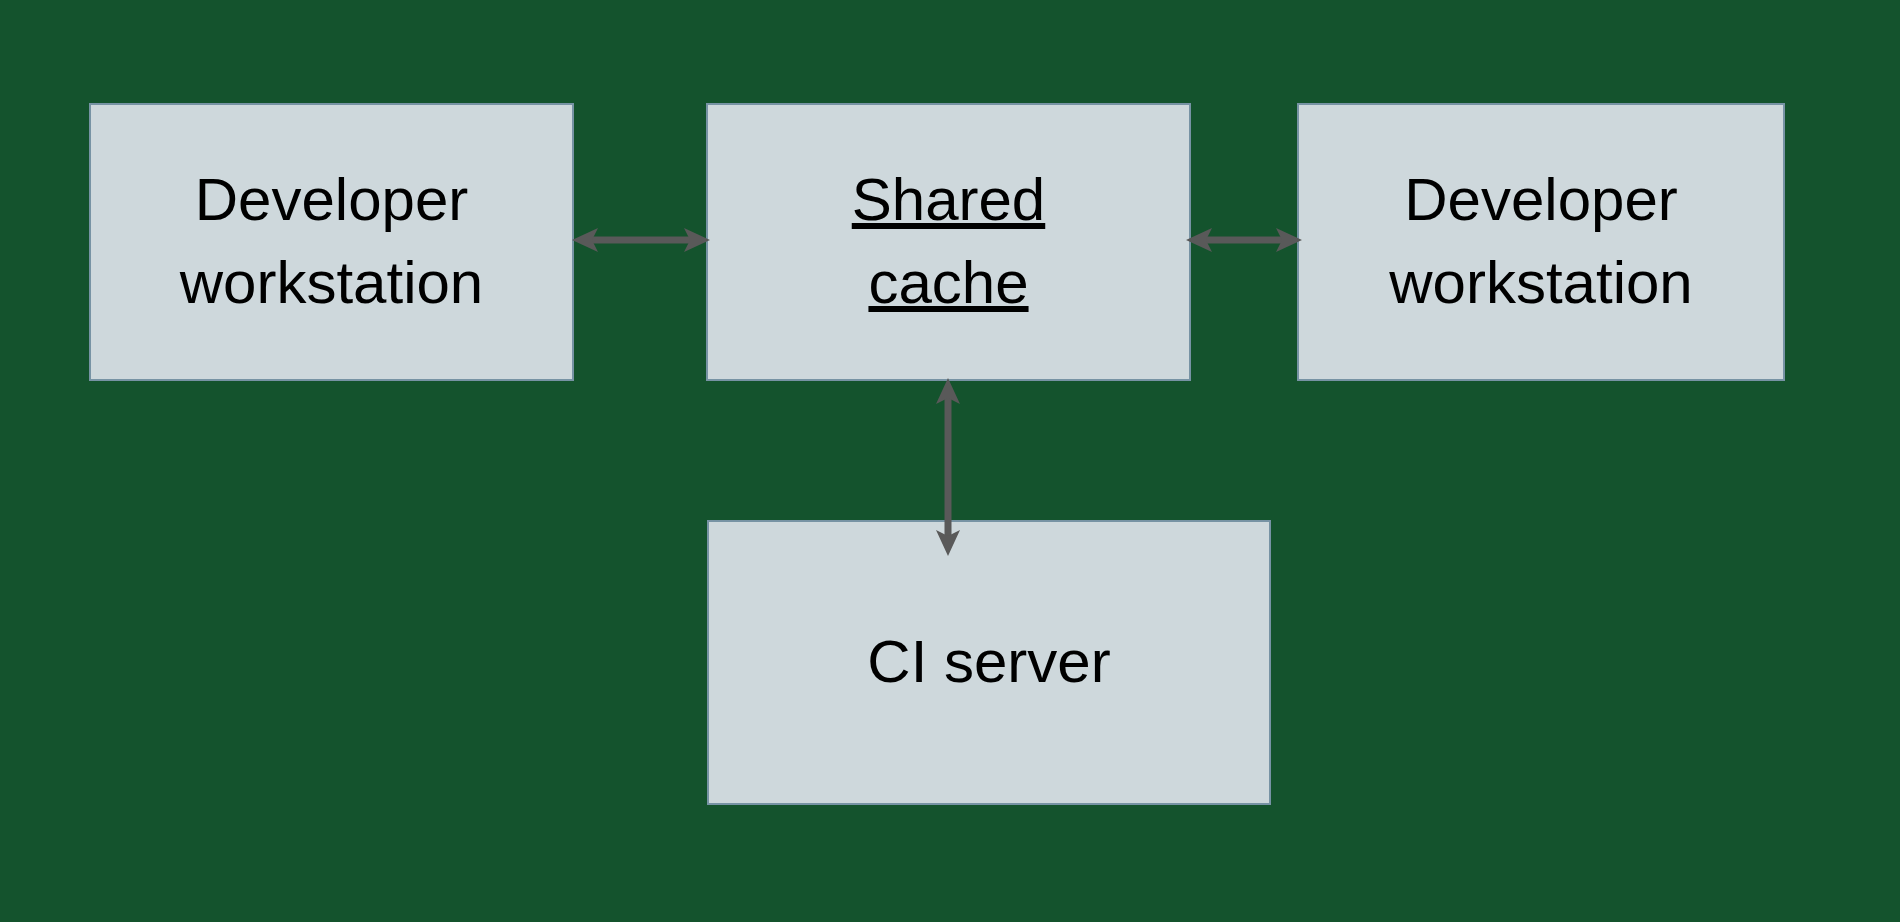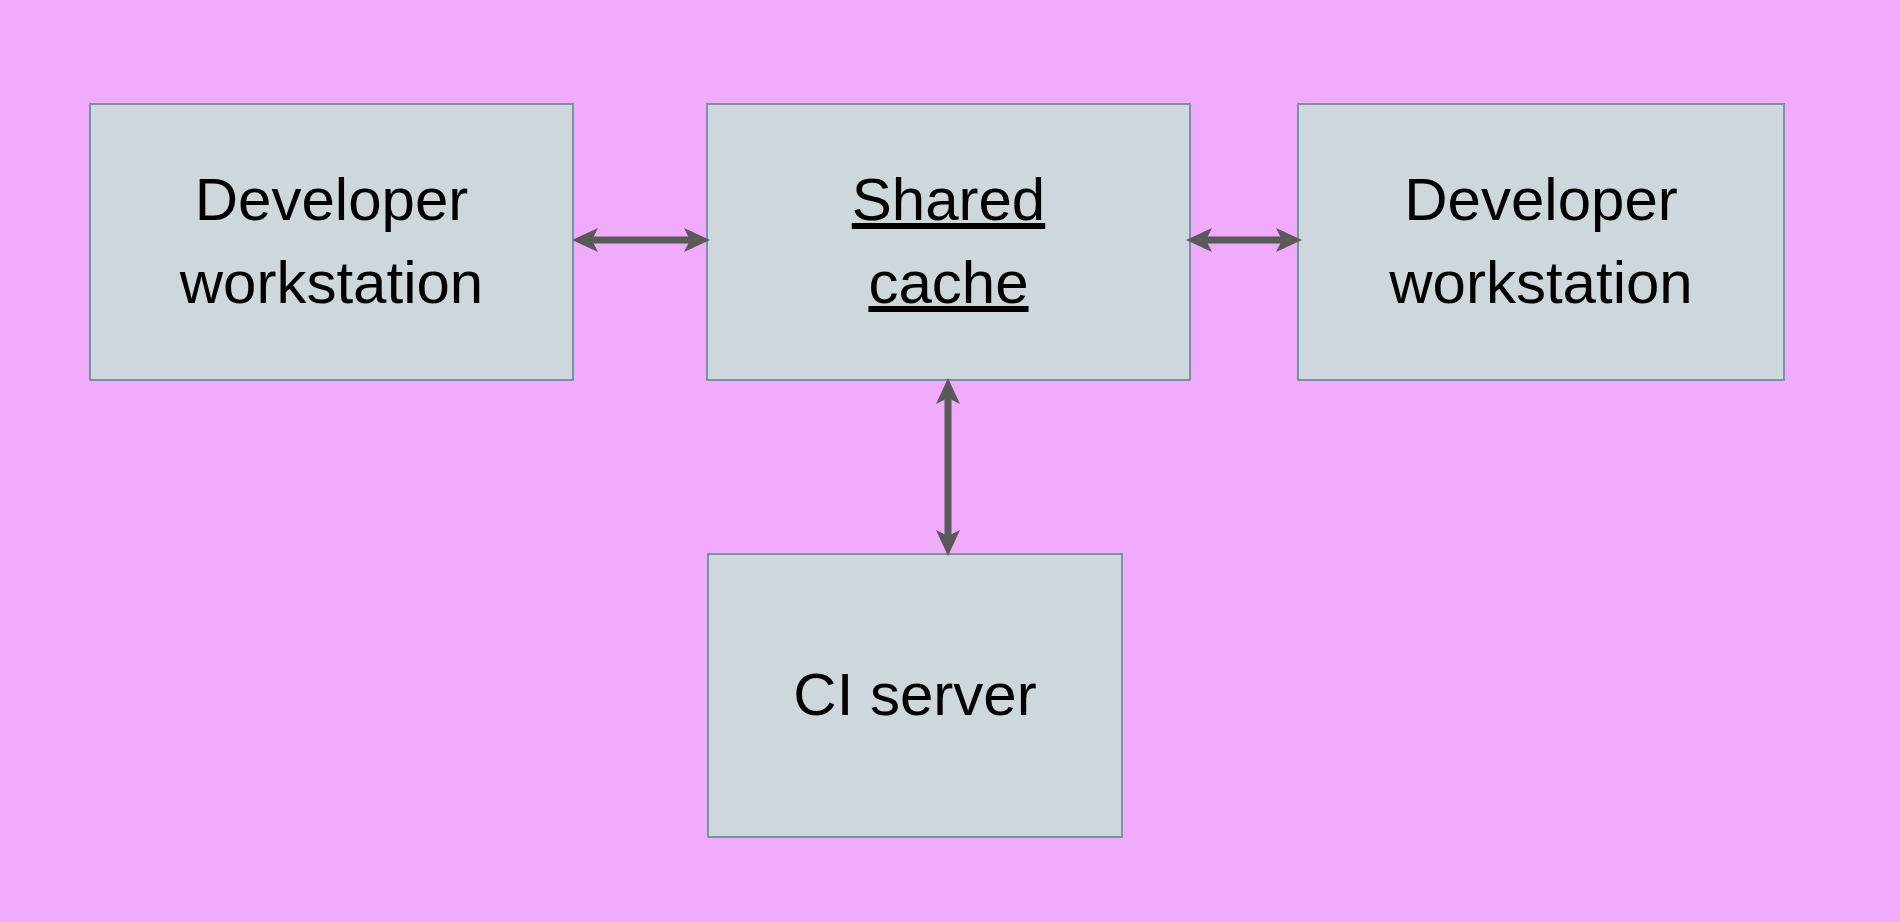--- a/index.html
+++ b/index.html
@@ -8,21 +8,21 @@
     padding: 0;
     background: #ffffff;
   }
   body {
     font-family: "Liberation Sans", "DejaVu Sans", sans-serif;
   }
   #canvas {
     position: relative;
     width: 1900px;
     height: 922px;
-    background: #f0abfc;
+    background: #14532d;
     overflow: hidden;
   }
   .node {
     position: absolute;
     box-sizing: border-box;
     background: #ced8dc;
     border: 2px solid #7793a4;
     display: flex;
     align-items: center;
     justify-content: center;
@@ -59,21 +59,21 @@
   <div class="node" style="left:706px; top:103px; width:485px; height:278px;text-decoration:underline;">
     <span class="node-label">Shared
 cache</span>
   </div>
 
   <div class="node" style="left:1297px; top:103px; width:488px; height:278px;">
     <span class="node-label">Developer
 workstation</span>
   </div>
 
-  <div class="node" style="left:707px; top:553px; width:416px; height:285px;text-align:right;">
+  <div class="node" style="left:707px; top:520px; width:564px; height:285px;text-align:right;">
     <span class="node-label">CI server</span>
   </div>
 
   <div class="edge" style="left:570px; top:218px; width:142px; height:44px;">
     <svg width="142" height="44" viewBox="0 0 142 44" aria-hidden="true">
       <g>
         <line x1="20" y1="22" x2="122" y2="22" stroke="#595959" stroke-width="7"></line>
         <path d="M 2 22 L 28 10 L 22 22 L 28 34 Z" fill="#595959"></path>
         <path d="M 140 22 L 114 10 L 120 22 L 114 34 Z" fill="#595959"></path>
       </g>

